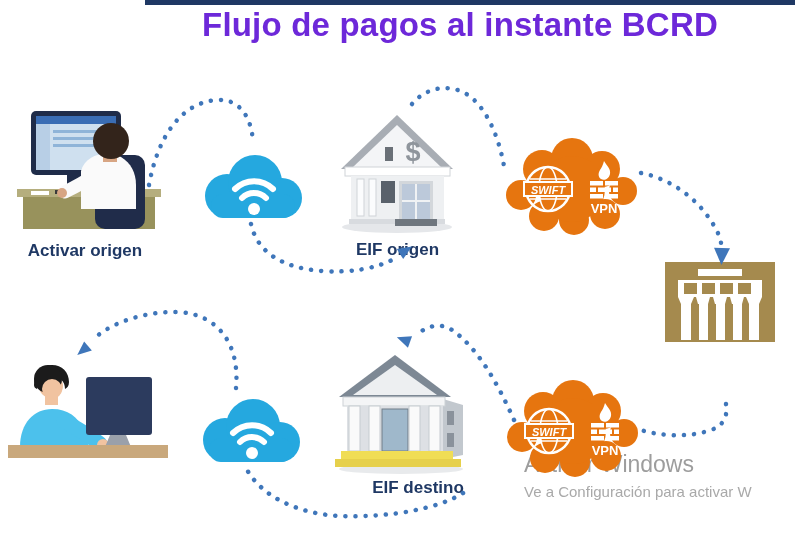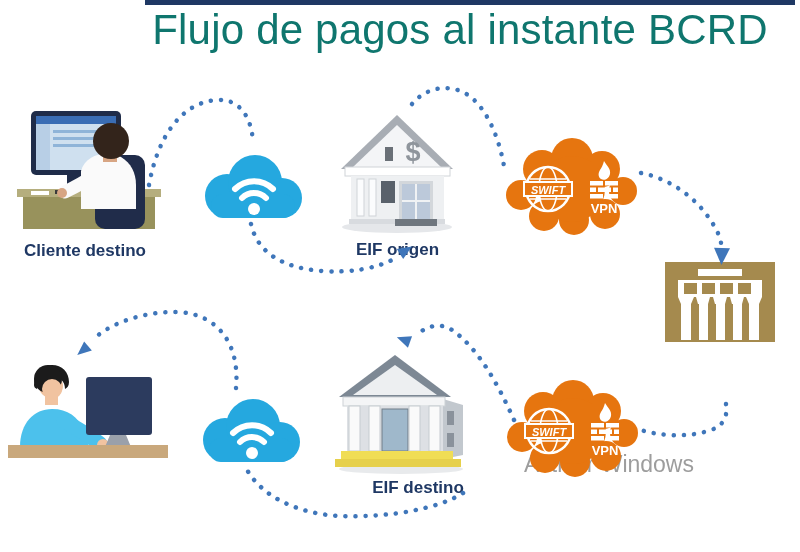--- a/index.html
+++ b/index.html
@@ -3,21 +3,21 @@
 <meta charset="utf-8">
 <style>
   html,body{margin:0;padding:0;background:#fff;}
   .canvas{
     position:relative;width:800px;height:552px;background:#ffffff;
     overflow:hidden;font-family:"Liberation Sans",sans-serif;
   }
   .topbar{position:absolute;left:145px;top:0;width:650px;height:5px;background:#1F3864;}
   .title{
     position:absolute;left:130px;top:6px;width:660px;margin:0;
-    text-align:center;font-size:42px;font-weight:normal;color:#0f766e;letter-spacing:.2px;
+    text-align:center;font-size:33px;font-weight:bold;color:#6d28d9;letter-spacing:.2px;
   }
   .node-label{
     position:absolute;font-weight:bold;color:#1F3864;font-size:17px;text-align:center;
     white-space:nowrap;
   }
   .lbl-cliente-origen{left:5px;top:241px;width:160px;}
   .lbl-eif-origen{left:330px;top:240px;width:135px;}
   .lbl-lbtr1{left:645px;top:348px;width:150px;font-size:18px;}
   .lbl-lbtr2{left:645px;top:374px;width:150px;font-size:18px;}
   .lbl-eif-destino{left:344px;top:478px;width:148px;}
@@ -79,21 +79,21 @@
     </g>
     <g>
       <rect x="80" y="50" width="50" height="74" rx="10" fill="#202C4A"></rect>
       <path d="M66,66 C70,50 92,44 106,52 C116,58 121,68 121,80 L121,104 L66,104 Z" fill="#FAFAFA"></path>
       <rect x="88" y="48" width="14" height="9" fill="#D7A583"></rect>
       <circle cx="96" cy="36" r="18" fill="#33241B"></circle>
       <path d="M80 70 C68 78 58 83 50 87" stroke="#FAFAFA" stroke-width="13" stroke-linecap="round" fill="none"></path>
       <circle cx="47" cy="88" r="5" fill="#D7A583"></circle>
     </g>
   </svg>
-  <div class="node-label lbl-cliente-origen">Cliente destino</div>
+  <div class="node-label lbl-cliente-origen">Activar origen</div>
 
   <svg class="illus" style="left:197px;top:148px" width="110" height="78" viewBox="0 0 110 78">
     <g fill="#25A8DF">
       <circle cx="30" cy="48" r="22"></circle>
         <circle cx="58" cy="34" r="27"></circle>
       <circle cx="85" cy="50" r="20"></circle>
         <rect x="14" y="46" width="84" height="24" rx="12"></rect>
     </g>
     <g fill="none" stroke="#FFFFFF" stroke-width="6" stroke-linecap="round">
       <path d="M38 41 A27 27 0 0 1 76 41"></path>
@@ -265,14 +265,15 @@
       <circle cx="44" cy="34" r="10" fill="#F1C3A0"></circle>
     </g>
     <g>
       <rect x="78" y="22" width="66" height="58" rx="3" fill="#2C3B5E"></rect>
       <polygon points="102,80 118,80 123,92 97,92" fill="#9AA0AA"></polygon>
     </g>
     <rect x="0" y="90" width="160" height="13" fill="#C9A87C"></rect>
   </svg>
 
   <div class="watermark1">Activar Windows</div>
+  <div class="watermark2">Ve a Configuración para activar W</div>
 
 </div>
 
 </body></html>

